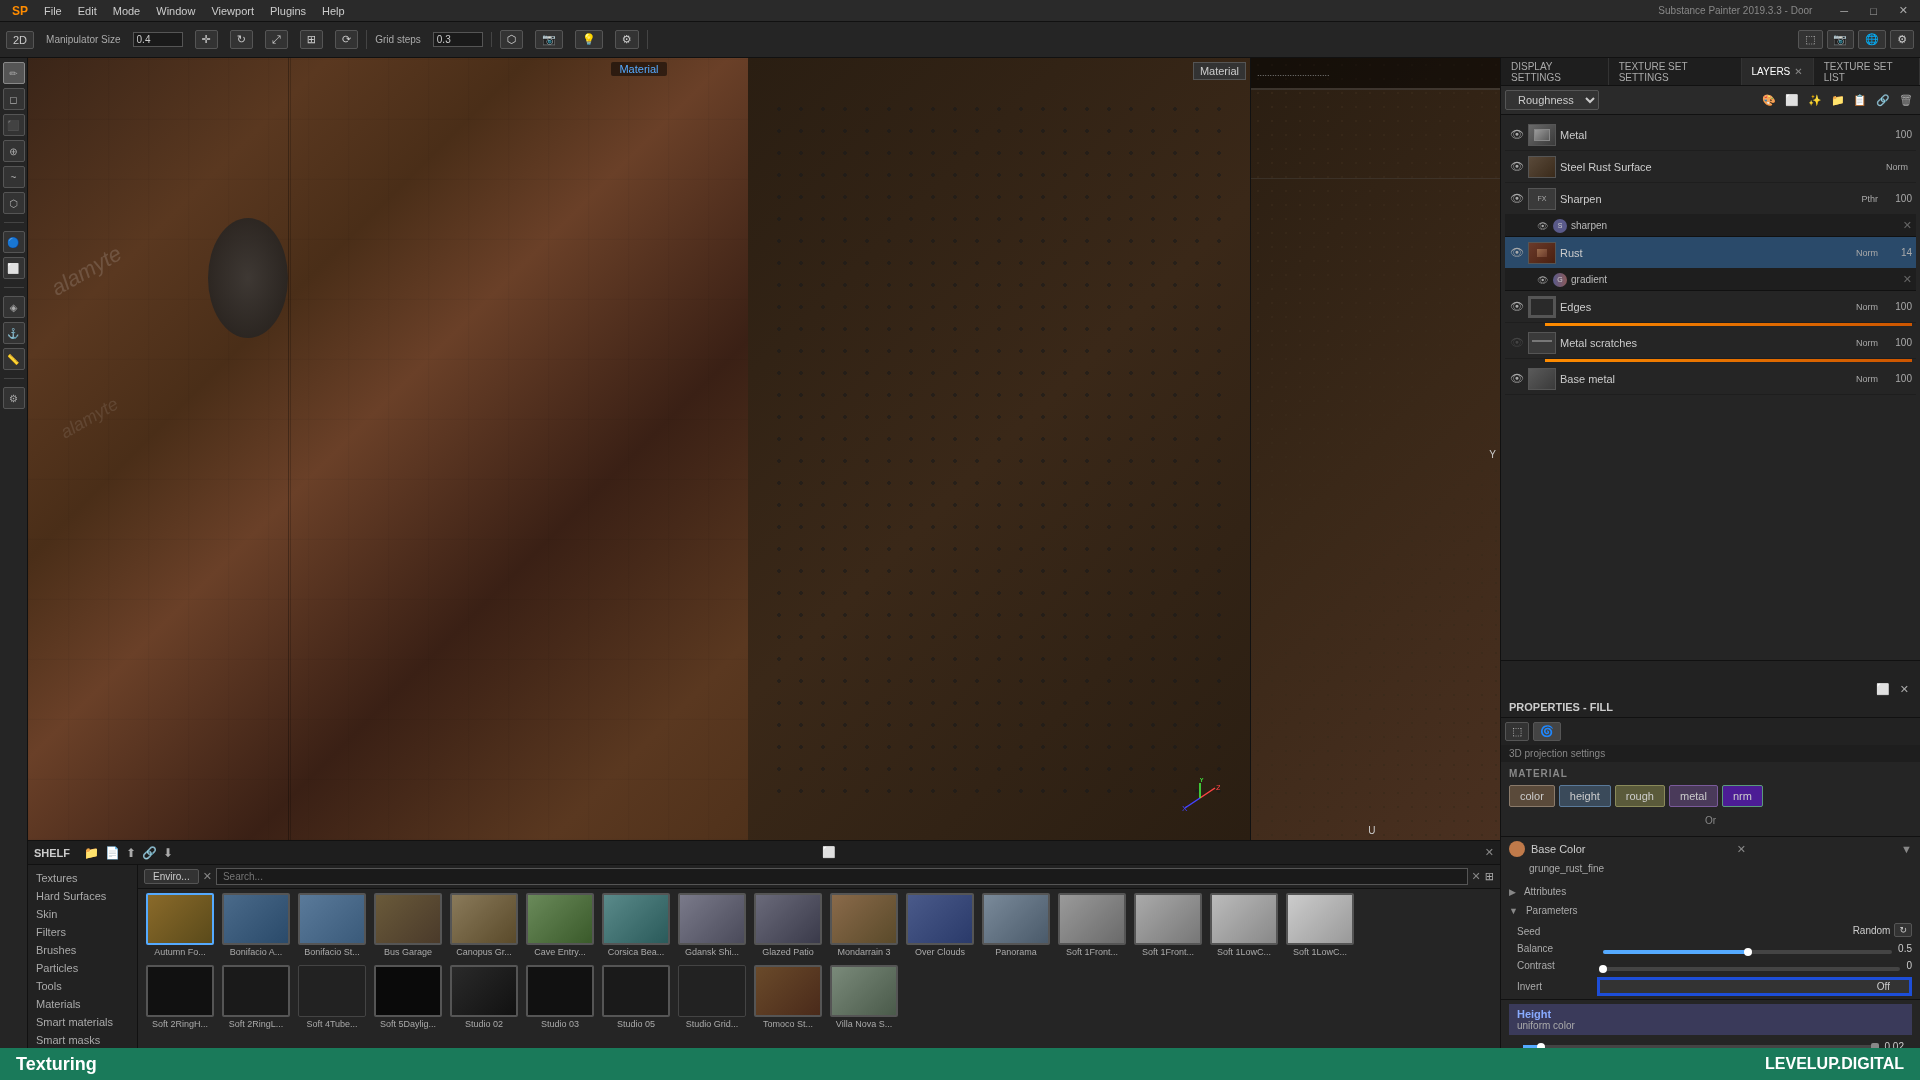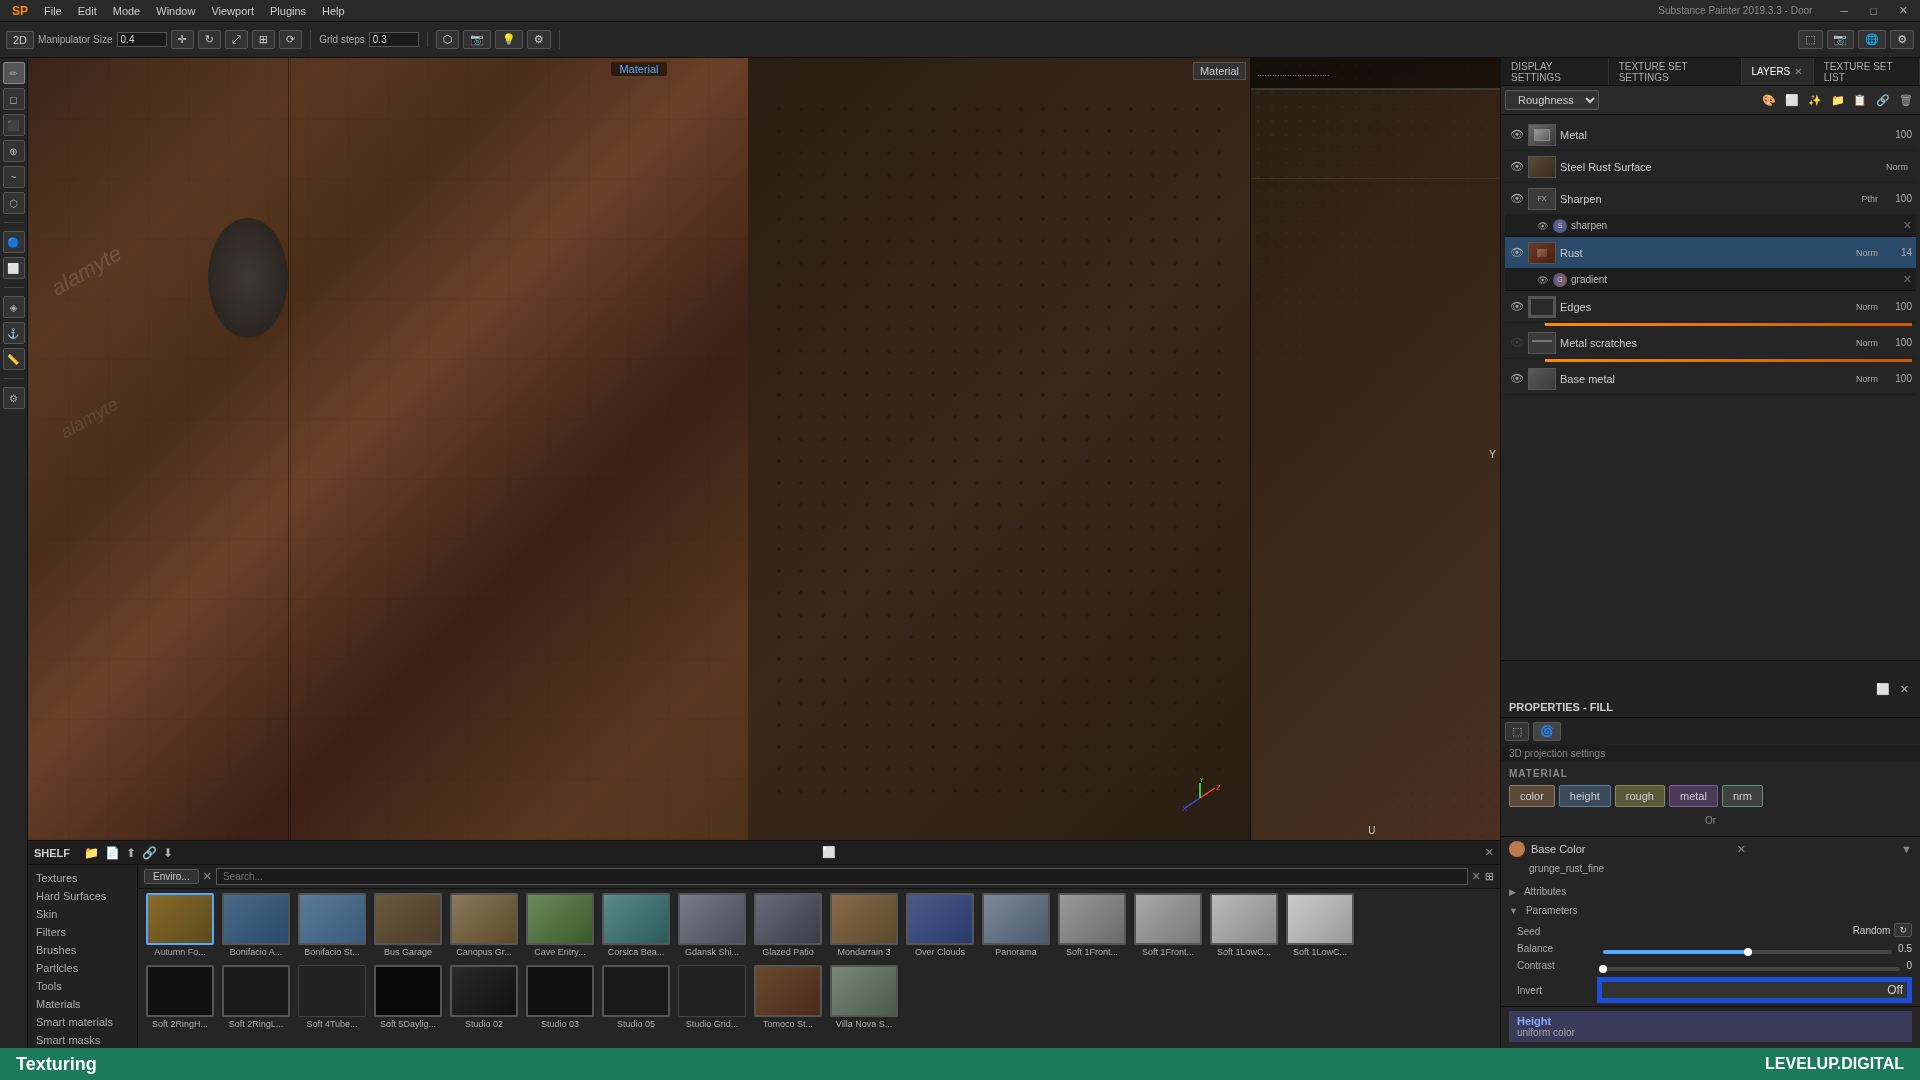--- a/index.html
+++ b/index.html
@@ -4,21 +4,21 @@
   <style>
     * { box-sizing: border-box; margin: 0; padding: 0; }
     body { background: #1a1a1a; color: #ccc; font-family: 'Segoe UI', Arial, sans-serif; font-size: 11px; width: 1920px; height: 1080px; overflow: hidden; }
 
     
     #menu-bar { display: flex; align-items: center; background: #2a2a2a; height: 22px; padding: 0 4px; border-bottom: 1px solid #111; }
     #menu-bar span { padding: 2px 8px; color: #ccc; cursor: pointer; }
 
     
     #toolbar { display: flex; align-items: center; background: #252525; height: 36px; padding: 0 6px; border-bottom: 1px solid #111; gap: 8px; }
-    .toolbar-group { display: flex; align-items: center; gap: 4px; border-right: 1px solid #444; padding-right: 8px; }
+    .toolbar-group { display: flex; align-items: center; gap: 12px; border-right: 1px solid #444; padding-right: 8px; }
     .toolbar-btn { background: #333; border: 1px solid #555; color: #ccc; padding: 2px 6px; cursor: pointer; font-size: 11px; border-radius: 2px; }
     .toolbar-label { color: #aaa; font-size: 10px; }
     .toolbar-input { background: #1a1a1a; border: 1px solid #555; color: #ccc; width: 50px; padding: 1px 3px; font-size: 10px; }
 
     
     #main { display: flex; width: 1920px; height: calc(1080px - 22px - 36px); }
 
     
     #left-panel { width: 28px; background: #252525; border-right: 1px solid #111; display: flex; flex-direction: column; align-items: center; padding: 4px 0; gap: 4px; }
     .tool-icon { width: 22px; height: 22px; background: #333; border: 1px solid #555; display: flex; align-items: center; justify-content: center; cursor: pointer; border-radius: 2px; color: #aaa; font-size: 10px; }
@@ -80,21 +80,21 @@
 
     
     #material-section { padding: 6px 8px; }
     .section-label { color: #888; font-size: 10px; font-weight: bold; letter-spacing: 1px; margin-bottom: 6px; }
     #material-channels { display: flex; gap: 4px; margin-bottom: 8px; }
     .channel-btn { background: #333; border: 1px solid #555; color: #ccc; padding: 4px 10px; cursor: pointer; font-size: 11px; border-radius: 2px; }
     .channel-btn.color { background: #5a4a3a; border-color: #8a7a6a; }
     .channel-btn.height { background: #3a4a5a; border-color: #5a7a9a; }
     .channel-btn.rough { background: #5a5a3a; border-color: #8a8a5a; }
     .channel-btn.metal { background: #4a3a5a; border-color: #7a5a9a; }
-    .channel-btn.nrm { background: #404040; border-color: #5a9a7a; }
+    .channel-btn.nrm { background: #4c1d95; border-color: #5a9a7a; }
 
     
     .material-mode-bar { background: #1e1e1e; padding: 4px 8px; text-align: center; margin-bottom: 4px; }
     .material-mode-title { color: #888; font-size: 10px; }
     .material-mode-val { color: #aaa; font-size: 10px; }
 
     
     #base-color-section { padding: 4px 8px; border-top: 1px solid #111; }
     .base-color-header { display: flex; align-items: center; justify-content: space-between; margin-bottom: 4px; }
     .base-color-title { display: flex; align-items: center; gap: 6px; color: #ccc; font-size: 11px; }
@@ -184,21 +184,21 @@
     ::-webkit-scrollbar-track { background: #1a1a1a; }
     ::-webkit-scrollbar-thumb { background: #444; border-radius: 3px; }
     .swatch-box { width: 28px; height: 22px; border: 1px solid #555; margin-right: 4px; }
 
     
     .expand-icon { color: #888; font-size: 9px; margin-right: 4px; }
 
     
     .invert-row { display: flex; align-items: center; padding: 3px 8px 3px 16px; }
     .invert-label { width: 80px; color: #aaa; font-size: 10px; }
-    .invert-val { flex: 1; text-align: right; color: #ccc; font-size: 12px; background: #333; border: 5px solid #1d4ed8; padding: 1px 4px; }
+    .invert-val { flex: 1; text-align: right; color: #ccc; font-size: 10px; background: #333; border: 3px solid #1d4ed8; padding: 1px 19px; }
   </style>
 </head>
 <body>
 
 <div id="menu-bar">
   <span style="color:#ff8c00; font-weight:bold; font-size:12px;">SP</span>
   <span>File</span>
   <span>Edit</span>
   <span>Mode</span>
   <span>Window</span>

